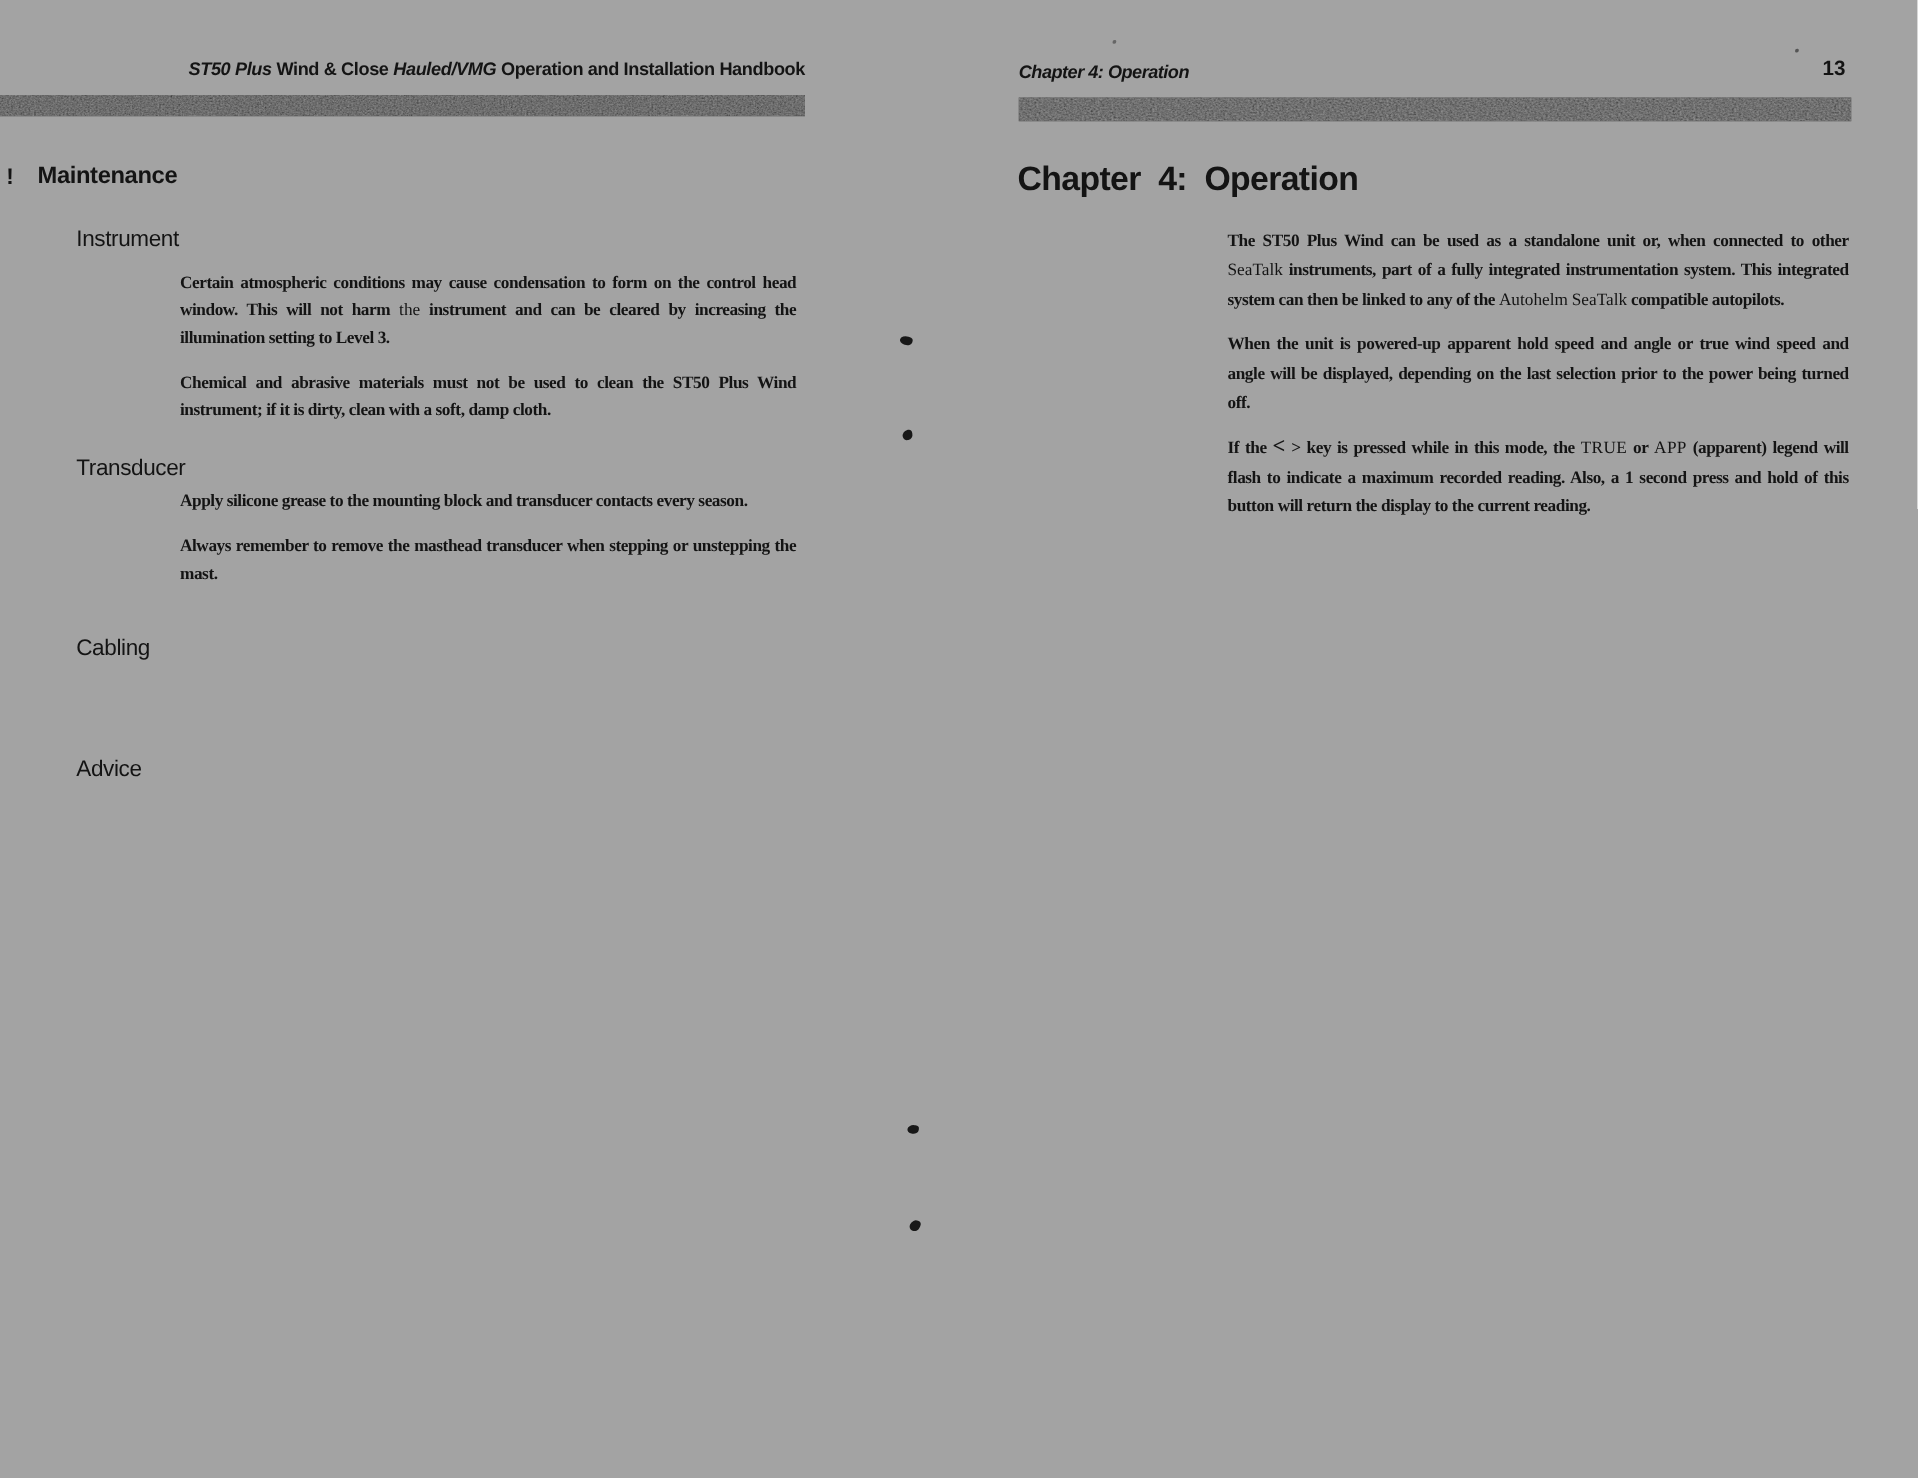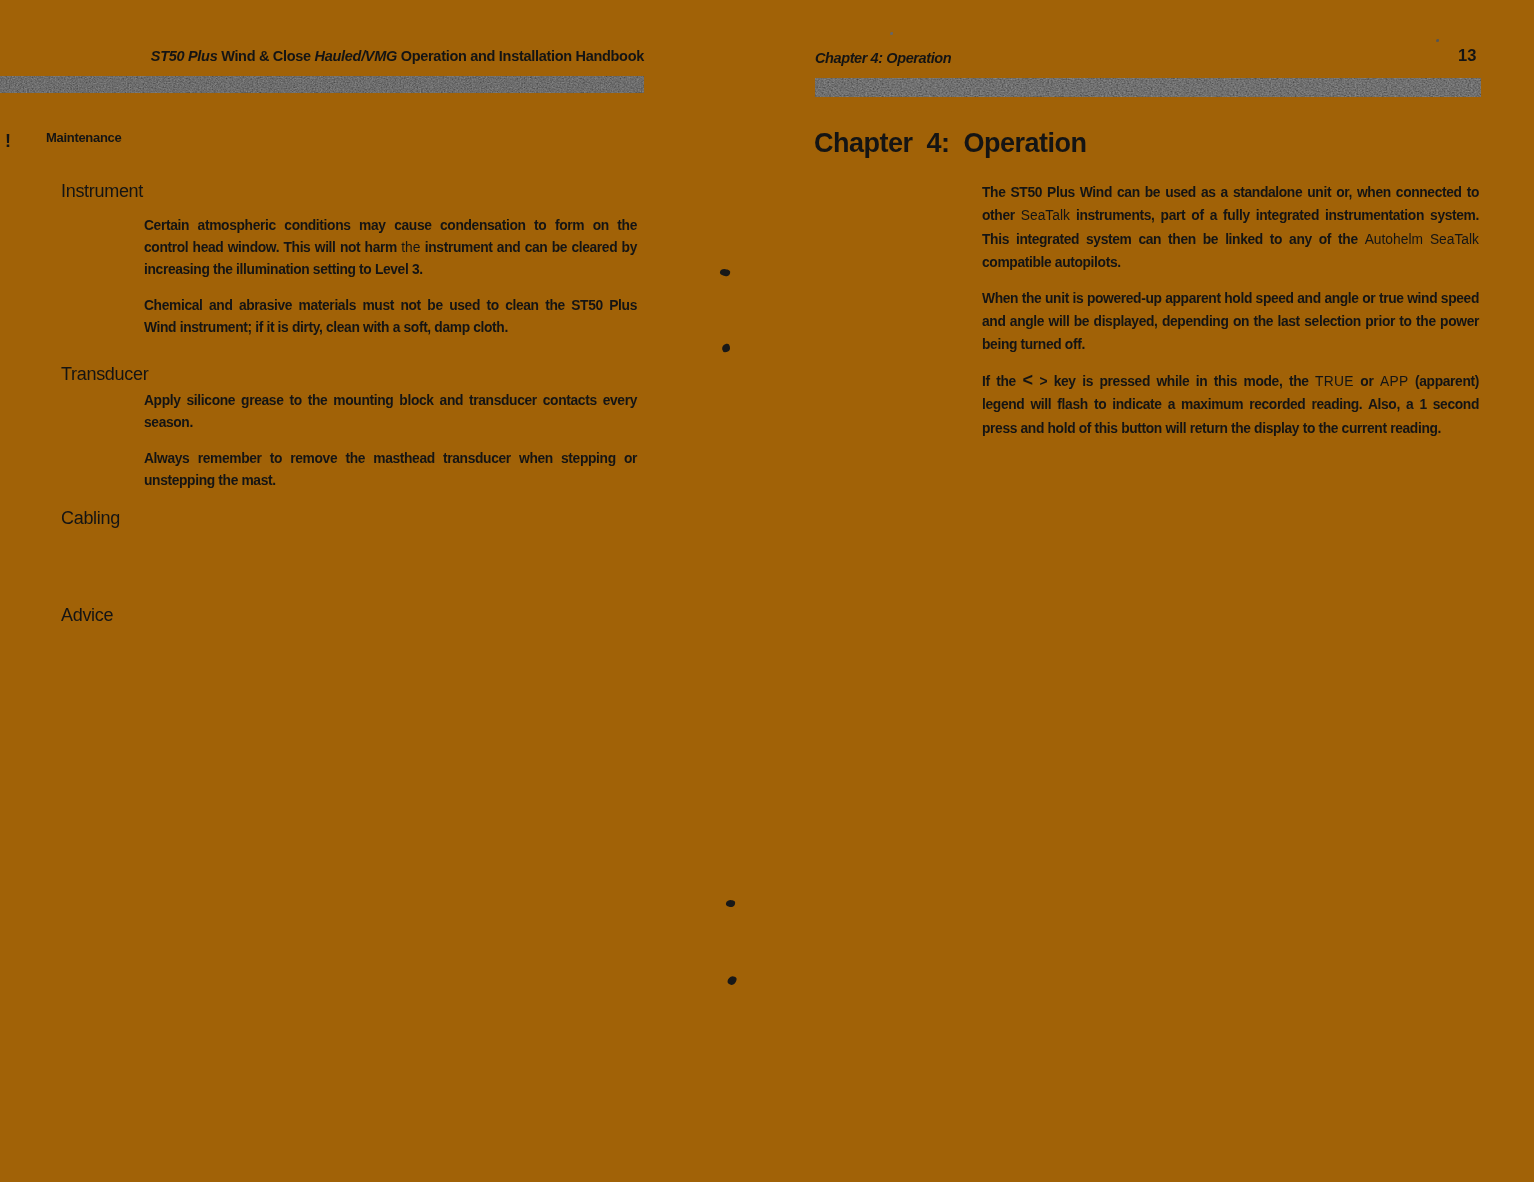--- a/index.html
+++ b/index.html
@@ -1,17 +1,17 @@
 <!DOCTYPE html>
 <html><head>
 <meta charset="utf-8">
 <style>
   html,body{margin:0;padding:0;background:#ffffff;}
   .canvas{
-    position:relative;width:1534px;height:1182px;background:#a16207;overflow:hidden;
+    position:relative;width:1534px;height:1182px;background:#a3a3a3;overflow:hidden;
     font-family:"Liberation Sans",sans-serif;color:#141414;
   }
   
   .txt{font-weight:700;letter-spacing:-0.35px;font-stretch:condensed;}
   .lt{font-weight:400;letter-spacing:0;}
   .bi{font-style:italic;font-weight:700;}
   
   .hdr-left{
     position:absolute;left:0;top:48px;width:644px;text-align:right;
     font-size:14.5px;font-weight:700;letter-spacing:-0.3px;white-space:nowrap;
@@ -23,33 +23,33 @@
   .pageno{
     position:absolute;left:1458px;top:46px;width:26px;text-align:left;
     font-size:16.5px;font-weight:700;font-style:normal;
   }
   .band{position:absolute;overflow:hidden;background:#3d3d3d;}
   .band-left{left:0;top:76px;width:644px;height:17px;}
   .band-right{left:815px;top:78px;width:666px;height:19px;}
   .band svg{display:block;width:100%;height:100%;}
   
   .margin-mark{position:absolute;left:5px;top:131px;font-size:18px;font-weight:700;}
-  .h-main{position:absolute;left:46px;top:130px;font-size:13px;font-weight:700;letter-spacing:-0.3px;margin:0;}
+  .h-main{position:absolute;left:30px;top:130px;font-size:19px;font-weight:700;letter-spacing:-0.3px;margin:0;}
   .h-sub{position:absolute;font-size:18px;font-weight:400;letter-spacing:-0.3px;margin:0;}
   .h-instrument{left:61px;top:181px;}
   .h-transducer{left:61px;top:364px;}
   .h-cabling{left:61px;top:508px;}
   .h-advice{left:61px;top:605px;}
   .body-block{position:absolute;font-size:13.8px;line-height:22px;text-align:justify;text-align-last:left;}
   .lb{left:144px;width:493px;}
   .blk-instrument{top:215px;}
   .blk-transducer{top:390px;}
   .blk-cabling{top:542px;}
   .blk-advice{top:638px;}
-  .body-block p{margin:0 0 14px 0;padding:0;}
+  .body-block p{margin:0 0 14px 0;padding:0;font-family:Liberation Serif, serif;}
   .body-block p:last-child{margin-bottom:0;}
   
   .chapter-title{
     position:absolute;left:814px;top:128px;margin:0;
     font-size:27px;font-weight:700;letter-spacing:-0.5px;word-spacing:7px;white-space:nowrap;
   }
   .rb{left:982px;width:497px;}
   .blk-chapter{top:181px;line-height:23.4px;}
   .blk-chapter p{margin:0 0 12px 0;}
   .key-lt{font-size:18px;font-weight:700;letter-spacing:0;}

